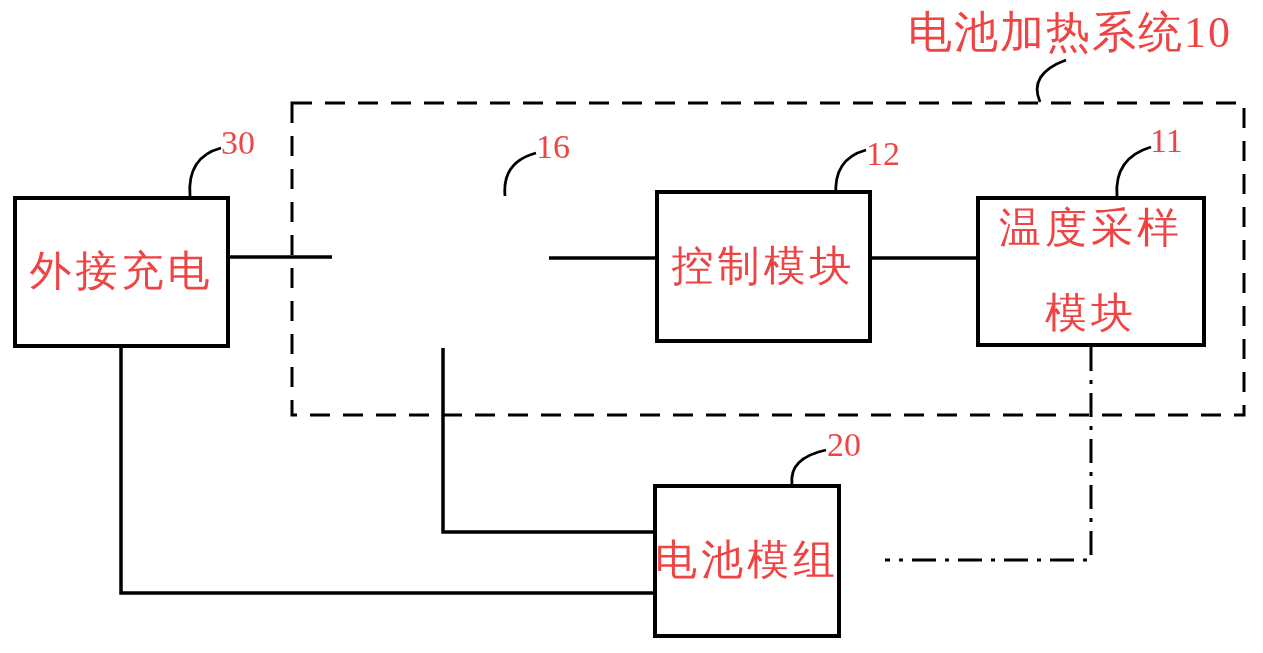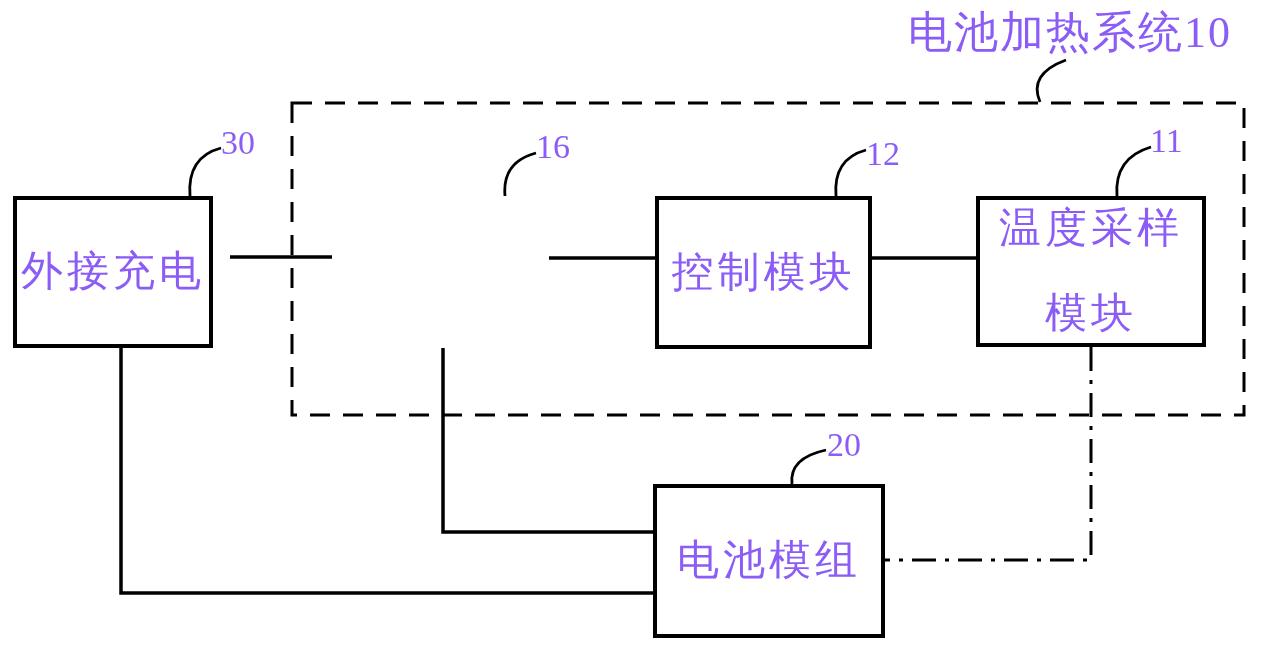--- a/index.html
+++ b/index.html
@@ -1,21 +1,21 @@
 <!DOCTYPE html>
 <html><head>
 <meta charset="utf-8">
 <style>
   html,body{margin:0;padding:0;background:#ffffff;}
   #canvas{
     position:relative;
     width:1263px;height:653px;
     background:#ffffff;
     font-family:"Liberation Serif","DejaVu Serif",serif;
-    color:#8b5cf6;
+    color:#ef4444;
     overflow:hidden;
   }
   #wires{position:absolute;left:0;top:0;width:1263px;height:653px;}
   .box{
     position:absolute;
     box-sizing:border-box;
     background:#ffffff;
     border:4px solid #000;
     display:flex;
     flex-direction:column;
@@ -66,35 +66,35 @@
     <path d="M221,148 Q187,157 190,196" fill="none" stroke="#000" stroke-width="2.8"></path>
     <path d="M536,153 Q502,162 505,196" fill="none" stroke="#000" stroke-width="2.8"></path>
     <path d="M866,150 Q833,159 836,196" fill="none" stroke="#000" stroke-width="2.8"></path>
     <path d="M1151,147 Q1114,158 1117,196" fill="none" stroke="#000" stroke-width="2.8"></path>
     <path d="M826,450 Q789,458 792,484" fill="none" stroke="#000" stroke-width="2.8"></path>
     <path d="M1066,60 Q1028,74 1040,102" fill="none" stroke="#000" stroke-width="2.8"></path>
   </svg>
 
   <div class="sys-title">电池加热系统10</div>
 
-  <div class="box" style="left:13px;top:196px;width:200px;height:152px;">
+  <div class="box" style="left:13px;top:196px;width:217px;height:152px;">
     <span class="line">外接充电</span>
   </div>
 
 
-  <div class="box" style="left:655px;top:196px;width:217px;height:153px;">
+  <div class="box" style="left:655px;top:190px;width:217px;height:153px;">
     <span class="line">控制模块</span>
   </div>
 
   <div class="box" style="left:976px;top:196px;width:230px;height:151px;gap:31px;">
     <span class="line">温度采样</span>
     <span class="line">模块</span>
   </div>
 
-  <div class="box" style="left:653px;top:484px;width:232px;height:154px;">
+  <div class="box" style="left:653px;top:484px;width:188px;height:154px;">
     <span class="line">电池模组</span>
   </div>
 
   <div class="ref" style="left:221px;top:126px;">30</div>
   <div class="ref" style="left:536px;top:130px;">16</div>
   <div class="ref" style="left:866px;top:127px;margin-top:10px;">12</div>
   <div class="ref" style="left:1150px;top:124px;">11</div>
   <div class="ref" style="left:827px;top:428px;">20</div>
 
 </div>

